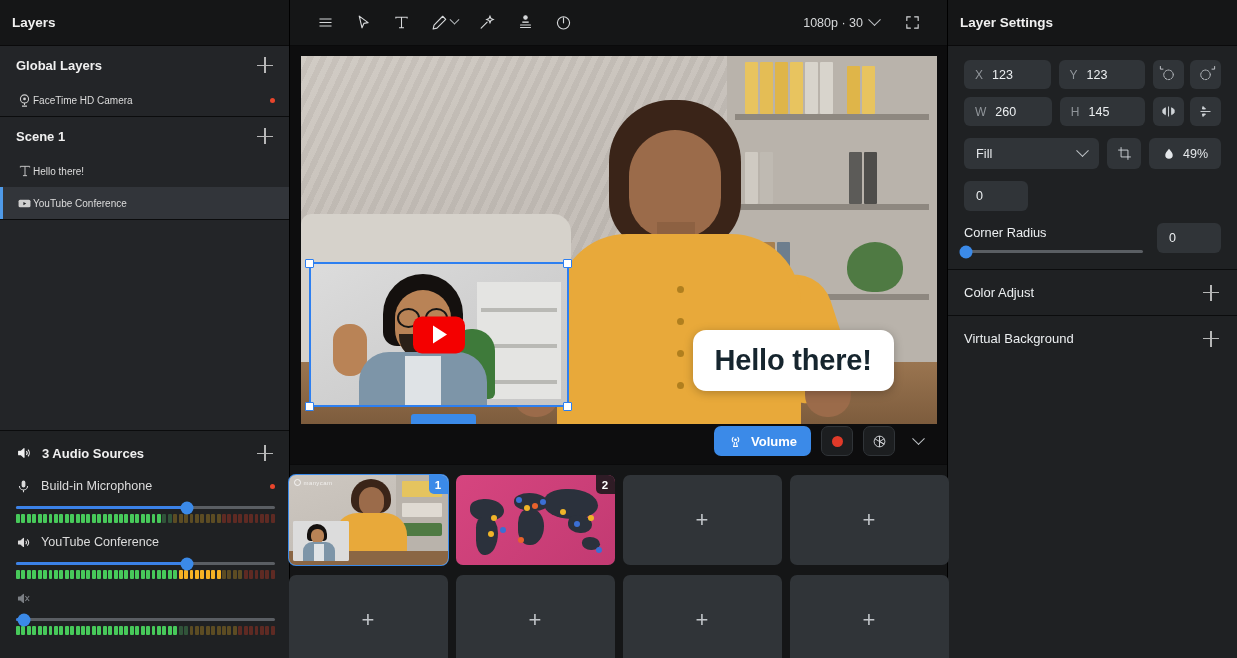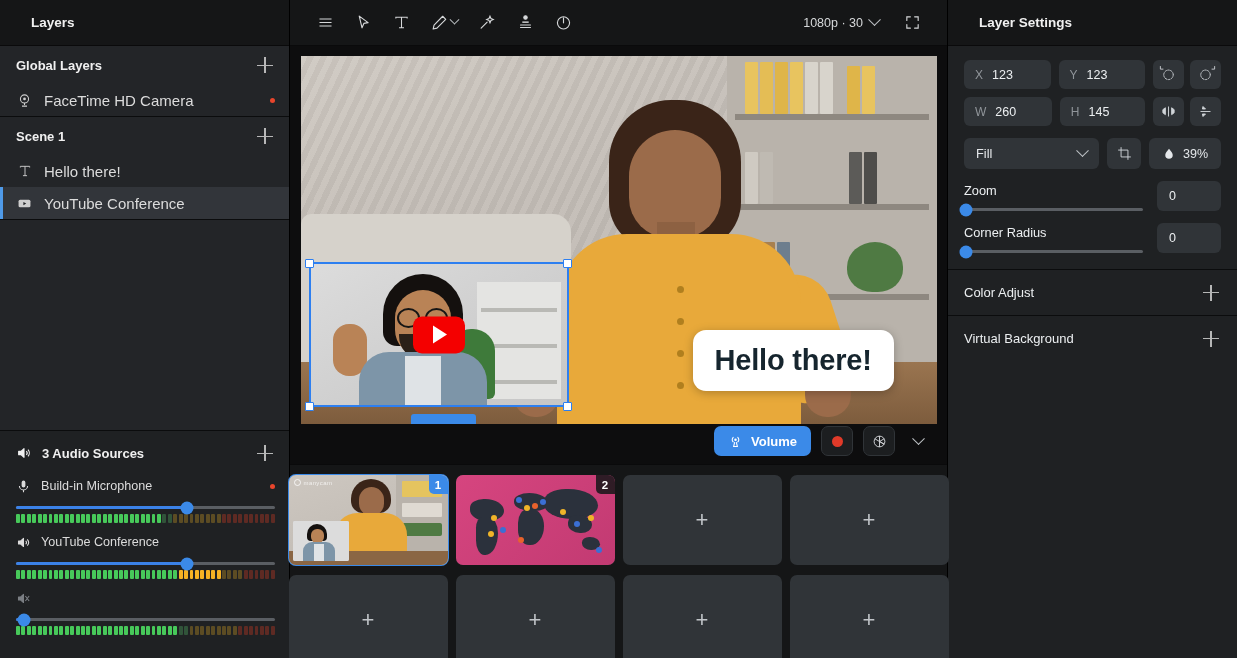--- a/index.html
+++ b/index.html
@@ -17,21 +17,21 @@
     width: 290px; height: 658px;
     background: #232528;
     display: flex; flex-direction: column;
     flex: 0 0 290px;
     border-right: 1px solid #000;
   }
   .panel-title-bar {
     height: 46px; flex: 0 0 46px;
     background: #151617;
     display: flex; align-items: center;
-    padding: 0 31px;
+    padding: 0 12px;
     font-size: 13.5px; font-weight: bold; color: #f0f0f0;
     border-bottom: 1px solid #0a0a0b;
   }
   .section-head {
     height: 38px; display: flex; align-items: center;
     padding: 0 14px 0 16px;
     font-size: 13px; font-weight: bold; color: #f0f0f0;
     justify-content: space-between;
   }
   .plus-btn {
@@ -39,22 +39,22 @@
     opacity: .82;
   }
   .plus-btn::before, .plus-btn::after {
     content: ""; position: absolute; background: #d8d8d8;
   }
   .plus-btn::before { left: 2px; right: 2px; top: 9.5px; height: 1.4px; }
   .plus-btn::after { top: 2px; bottom: 2px; left: 9.3px; width: 1.4px; }
 
   .layer-row {
     height: 32px; display: flex; align-items: center;
-    padding: 0 14px 0 16px; gap: 11px; cursor: pointer;
-    font-size: 15px; color: #dcdcdc;
+    padding: 0 14px 0 16px; cursor: pointer;
+    font-size: 10px; color: #dcdcdc;
     position: relative;
   }
   .layer-row.selected { background: #32353a; }
   .layer-row.selected::before {
     content:""; position: absolute; left: 0; top: 0; bottom: 0; width: 3px;
     background: #4f9ae8;
   }
   .layer-row .lr-icon { width: 17px; height: 17px; display: flex; align-items: center; justify-content: center; color: #cfcfcf; flex: 0 0 17px;}
   .layer-row .lr-label { flex: 1; white-space: nowrap; overflow: hidden; text-overflow: ellipsis; }
   .rec-dot { width: 5px; height: 5px; border-radius: 50%; background: #e8452c; flex: 0 0 5px; }
@@ -867,31 +867,25 @@
           <svg width="15" height="15" viewBox="0 0 24 24" fill="none" stroke="currentColor" stroke-width="1.5" stroke-linecap="round">
             <path d="M6.5 2.5v15h15M2.5 6.5h15v15"></path>
           </svg>
         </div>
         <div class="opacity-field">
           <span>
             <svg width="14" height="14" viewBox="0 0 24 24">
                 <path d="M12 3.2c4 5 6.4 7.8 6.4 10.6a6.4 6.4 0 11-12.8 0C5.6 11 8 8.2 12 3.2z" fill="currentColor"></path>
               </svg>
           </span>
-          <span>39%</span>
+          <span>49%</span>
         </div>
       </div>
 
       <div class="slider-group">
-        <div class="sg-left">
-          <div class="sg-label">Zoom</div>
-          <div class="slider-track" style="margin:0">
-            <span class="slider-knob" style="left:2px"></span>
-          </div>
-        </div>
         <div class="sg-val">0</div>
       </div>
 
       <div class="slider-group">
         <div class="sg-left">
           <div class="sg-label">Corner Radius</div>
           <div class="slider-track" style="margin:0">
             <span class="slider-knob" style="left:2px"></span>
           </div>
         </div>

